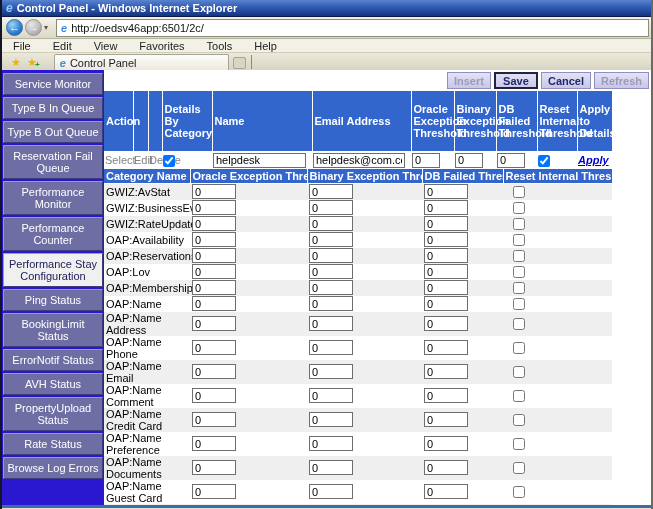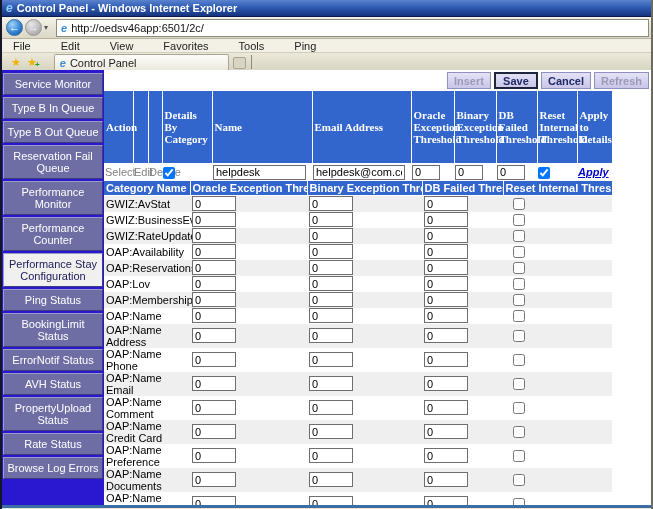--- a/index.html
+++ b/index.html
@@ -25,21 +25,21 @@
     display:flex; align-items:center; justify-content:center; line-height:1; }
   .navbtn.back { background:radial-gradient(circle at 35% 30%,#9fd4f7,#2f7fd0 60%,#14529c); border:1px solid #3a6ea5; }
   .navbtn.fwd  { background:radial-gradient(circle at 35% 30%,#e8e8e8,#b9b9b9 60%,#8f8f8f); color:#f2f2f2; border:1px solid #9a9a9a; }
   .nav-dd { color:#555; font-size:8px; width:10px; }
   .urlbox { flex:1; height:18px; background:#fff; border:1px solid #8b8b7a;
     display:flex; align-items:center; gap:4px; padding:0 4px; color:#111; }
   .page-ico { font-style:italic; font-weight:bold; color:#3f8fd6; font-size:11px; }
 
   
   .menubar { height:14px; flex:0 0 14px; background:#f3f1e6; border-bottom:1px solid #d2cebc;
-    display:flex; align-items:center; gap:16px; padding-left:4px; color:#222;text-align:right; }
+    display:flex; align-items:center; gap:8px; padding-left:4px; color:#222;text-align:right; }
   .menu-item { padding:0 7px; }
 
   
   .tabbar { height:17px; flex:0 0 17px; background:linear-gradient(180deg,#ece9da,#d8d4c2);
     display:flex; align-items:flex-end; padding-left:6px; }
   .star { color:#eeb400; font-size:11px; margin:0 3px 1px 3px; position:relative; }
   .star .plus { position:absolute; right:-3px; bottom:0; color:#1e9e1e; font-size:8px; font-weight:bold; }
   .tab { width:175px; height:16px; margin-left:14px; background:linear-gradient(180deg,#fdfdfb,#ece9dd);
     border:1px solid #a9a592; border-bottom:none; border-radius:2px 2px 0 0;
     display:flex; align-items:center; gap:4px; padding:0 5px; color:#222; }
@@ -61,21 +61,21 @@
   .act-btn { min-width:44px; height:17px; background:linear-gradient(180deg,#e4e2f6,#c9c6e8);
     border:1px solid #8f8fc0; color:#1f2a66; font-weight:bold; font-size:11px;
     font-family:"Liberation Sans",sans-serif; padding:0 6px; }
   .act-btn.disabled { color:#9a9ab8; }
   .act-btn.focused { outline:1px solid #20243c; outline-offset:-2px; border-color:#20243c; }
 
   
   table { border-collapse:collapse; table-layout:fixed; width:508px; }
   th { background:#3366cc; color:#fff; font-weight:bold; font-size:11px; text-align:left;
     padding:1px 2px; border-right:1px solid #fff; border-bottom:1px solid #fff; vertical-align:middle; }
-  .master th { height:72px;font-family:Liberation Serif, serif; }
+  .master th { height:60px; }
   .formrow td { height:16px; padding:1px 1px; vertical-align:middle; white-space:nowrap; }
   .graylink { color:#828282; text-decoration:none; }
   .txt { width:95%; height:15px; border:1px solid #6e6e6e; font-size:11px; padding:0 2px;
     font-family:"Liberation Sans",sans-serif; }
   .num { width:28px; height:15px; border:1px solid #6e6e6e; font-size:11px; padding:0 2px;
     font-family:"Liberation Sans",sans-serif; }
   .num-wide { width:44px; }
   .applylink { color:#0000cc; font-weight:bold; text-decoration:underline;font-style:italic; }
   input[type=checkbox]{ width:12px; height:12px; margin:0; vertical-align:middle; }
 
@@ -107,21 +107,21 @@
     </div>
   </div>
 
   <div class="menubar">
 
   <span class="menu-item">File</span>
       <span class="menu-item">Edit</span>
       <span class="menu-item">View</span>
       <span class="menu-item">Favorites</span>
       <span class="menu-item">Tools</span>
-      <span class="menu-item">Ping</span>
+      <span class="menu-item">Help</span>
     </div>
 
   <div class="tabbar">
     <span class="star">★</span>
     <span class="star">★<span class="plus">+</span></span>
     <div class="tab">
       <span class="page-ico">e</span>
       <span>Control Panel</span>
     </div>
     <div class="newtab"></div>

